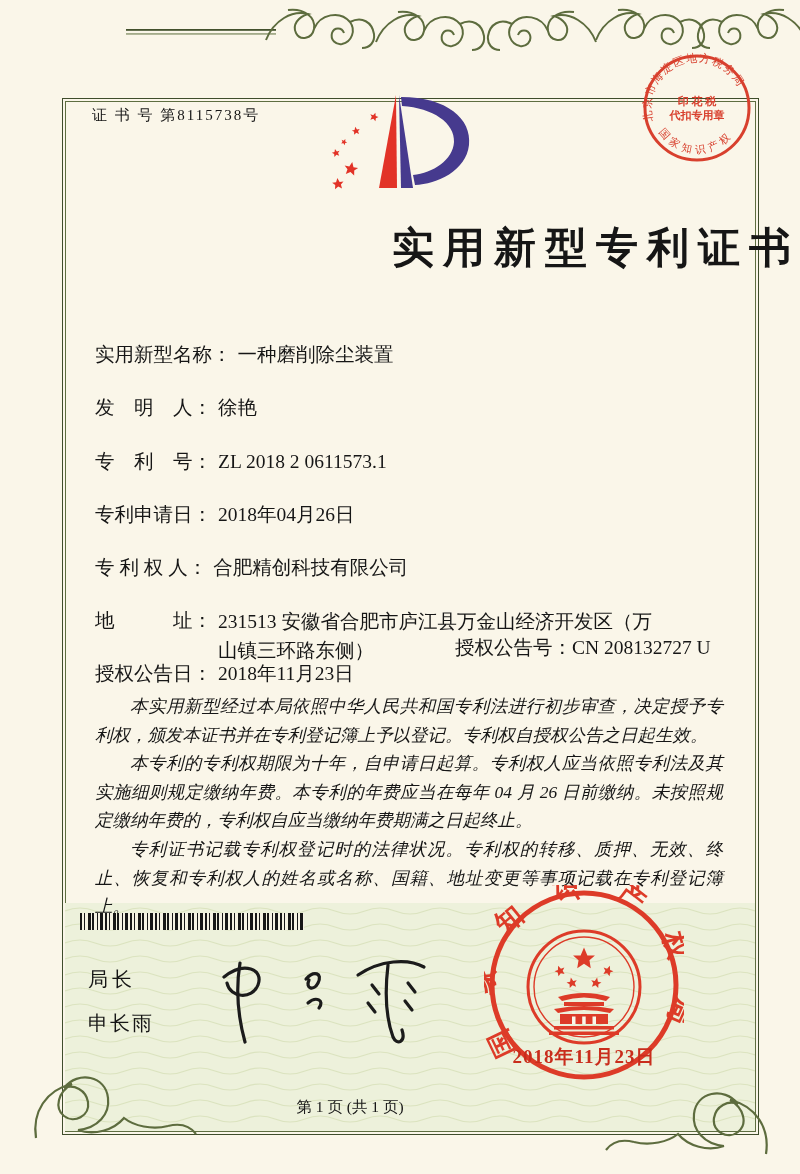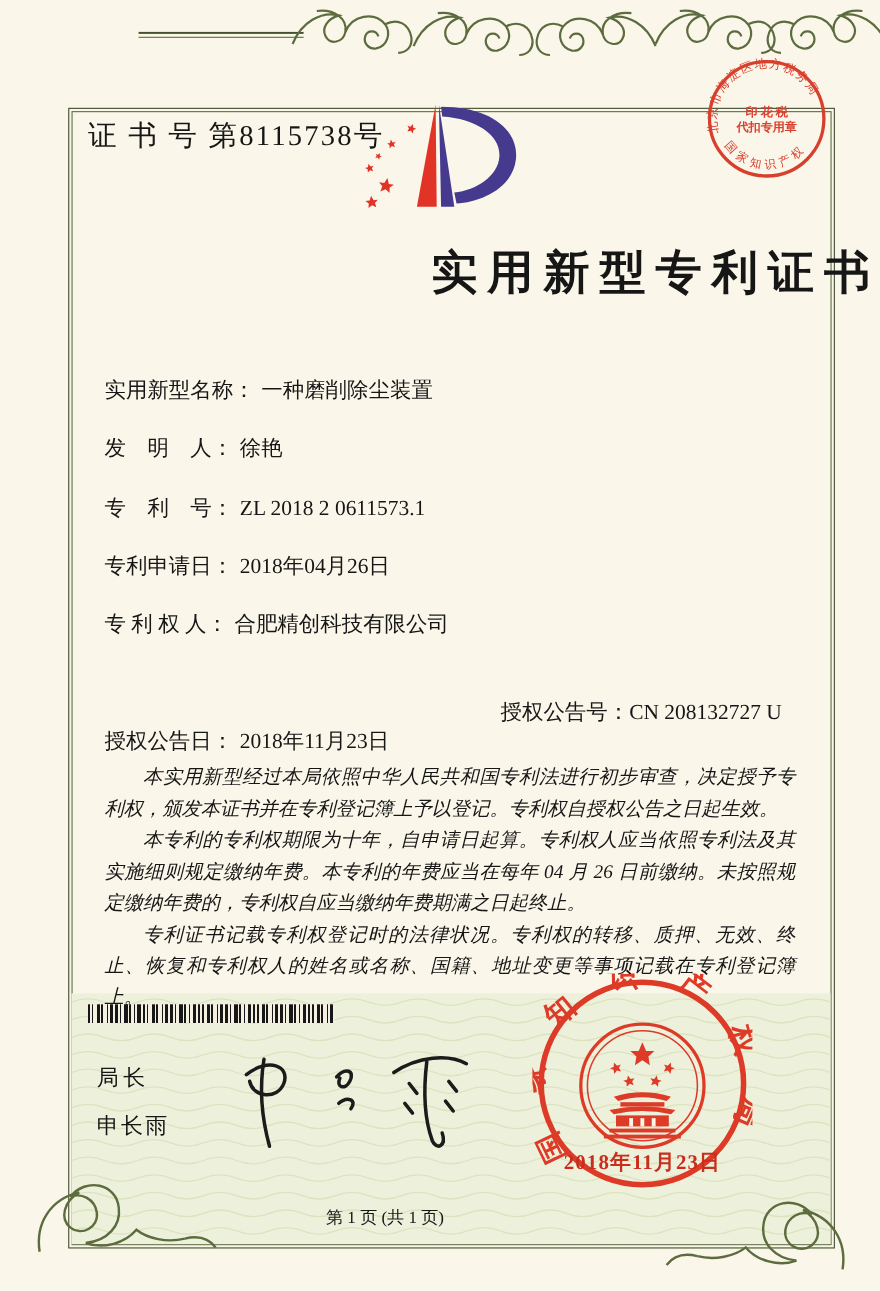--- a/index.html
+++ b/index.html
@@ -7,21 +7,21 @@
         font-family:"Liberation Serif",serif;color:#161616;}
   .abs{position:absolute;}
 
   
   #frame{left:62px;top:98px;width:695px;height:1035px;border:1.6px solid #3f4d2c;}
   #frame::after{content:"";position:absolute;inset:2.2px;border:1px solid #5e6e41;}
 
   
   #greenzone{left:65px;top:903px;width:690px;height:228px;background:#edf1db;}
 
-  #certno{left:80px;top:106px;font-size:26px;letter-spacing:2px;}
+  #certno{left:92px;top:106px;font-size:15px;letter-spacing:2px;}
   #title{left:0;top:220px;width:800px;text-align:right;font-size:42px;font-weight:bold;
          letter-spacing:9px;}
 
   .row{left:95px;font-size:19.5px;white-space:nowrap;}
   .row .lab{display:inline-block;}
   .row .val{margin-left:6px;}
   #row-name{top:341px;} #row-inventor{top:394px;} #row-patno{top:448px;}
   #row-appdate{top:501px;} #row-patentee{top:554px;}
   #row-address{top:607px;white-space:normal;width:630px;}
   #row-address .val{display:inline-block;width:452px;vertical-align:top;line-height:29px;}
@@ -158,20 +158,23 @@
     <span class="lab">实用新型名称：</span><span class="val">一种磨削除尘装置</span>
   </div>
   <div class="abs row" id="row-patno">
     <span class="lab">专　利　号：</span><span class="val">ZL 2018 2 0611573.1</span>
   </div>
   <div class="abs row" id="row-appdate">
     <span class="lab">专利申请日：</span><span class="val">2018年04月26日</span>
   </div>
   <div class="abs row" id="row-patentee">
     <span class="lab">专 利 权 人：</span><span class="val">合肥精创科技有限公司</span>
+  </div>
+  <div class="abs row" id="row-address">
+    <span class="lab">地　　　址：</span><span class="val">231513 安徽省合肥市庐江县万金山经济开发区（万山镇三环路东侧）</span>
   </div>
   <div class="abs row" id="row-grantdate">
     <span class="lab">授权公告日：</span><span class="val">2018年11月23日</span>
   </div>
   <div class="abs" id="grant-no">
     <span class="lab">授权公告号：</span><span class="val">CN 208132727 U</span>
   </div>
 
   <div class="abs" id="body-text">
     <p>本实用新型经过本局依照中华人民共和国专利法进行初步审查，决定授予专利权，颁发本证书并在专利登记簿上予以登记。专利权自授权公告之日起生效。</p>

